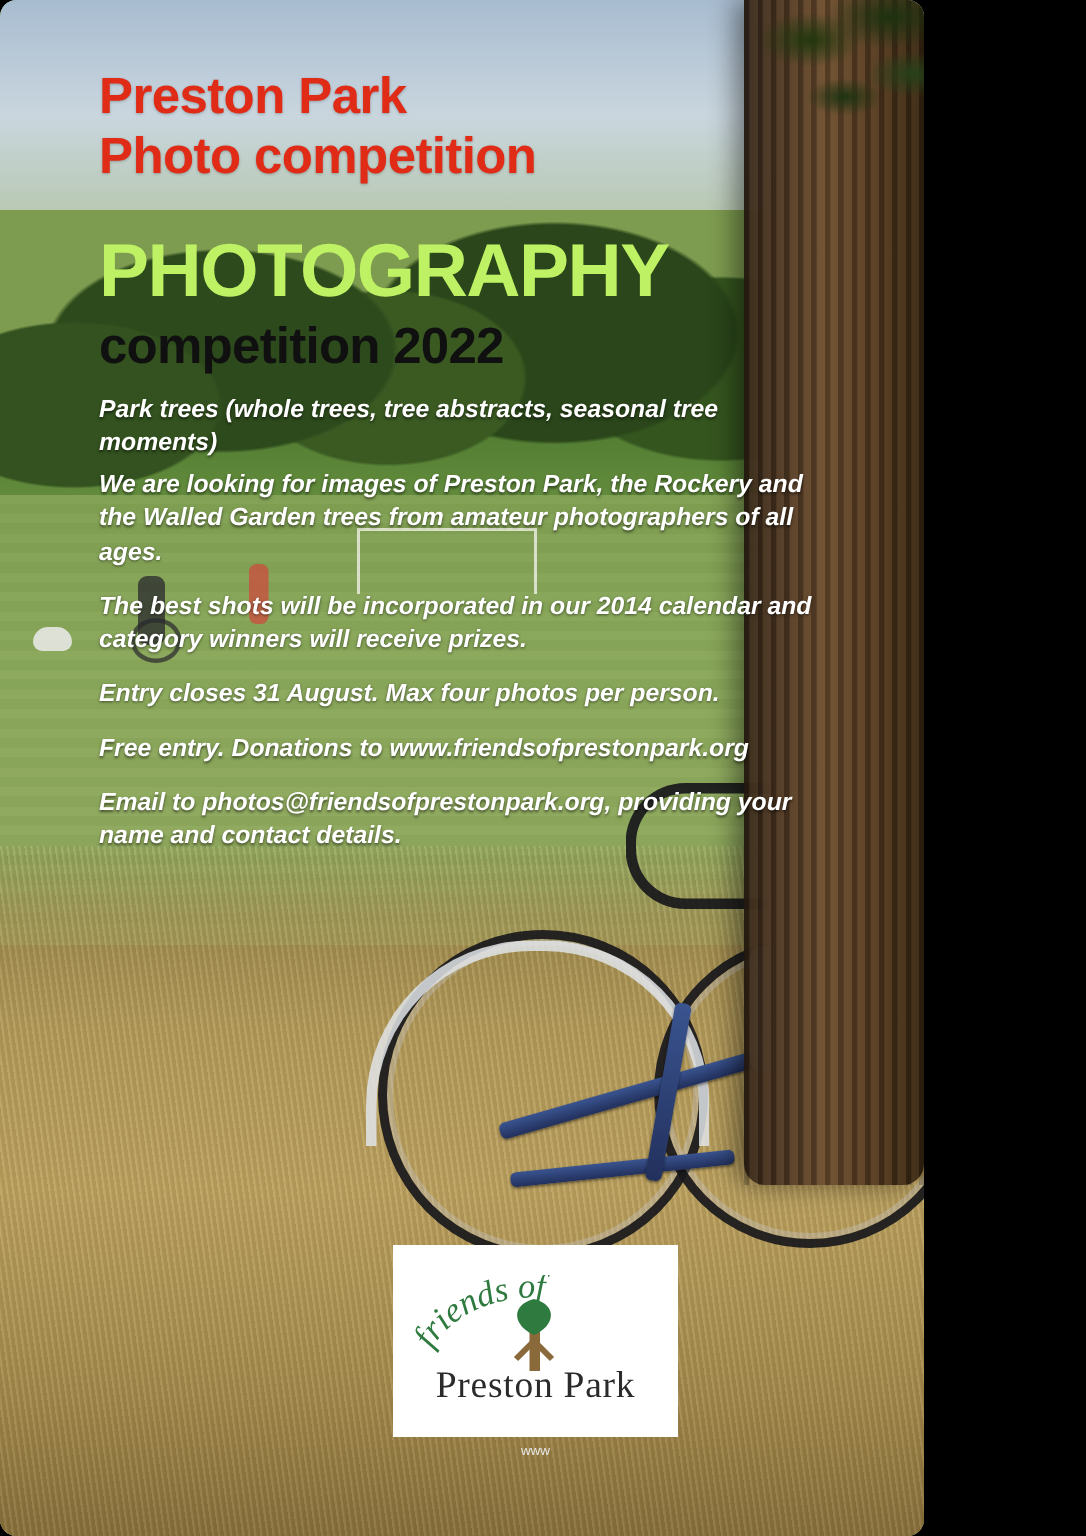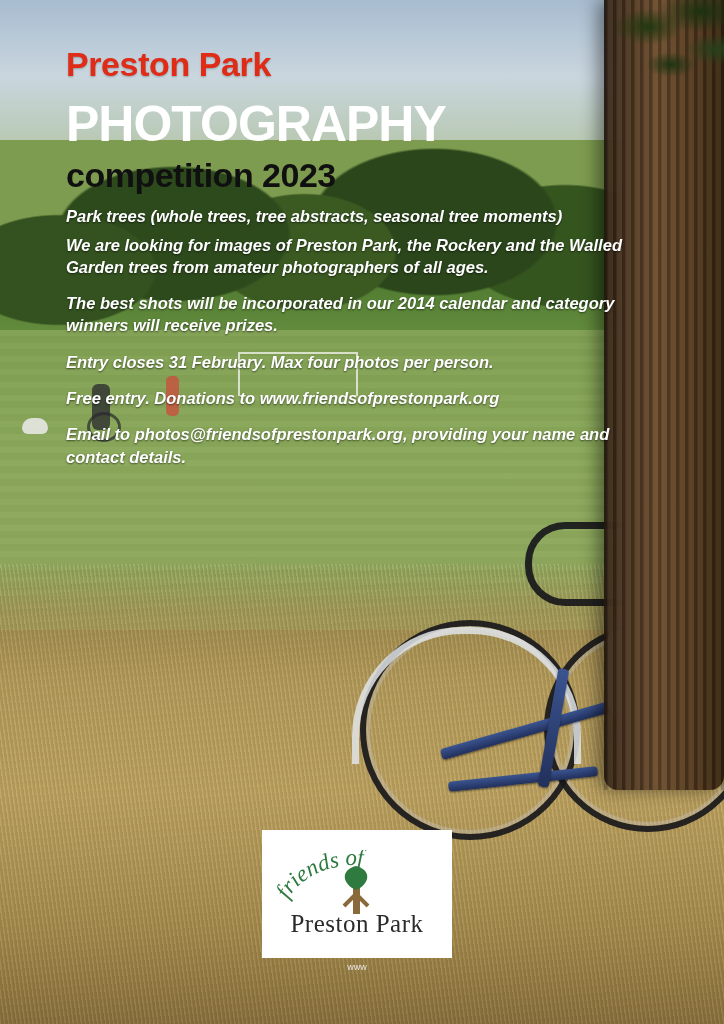--- a/index.html
+++ b/index.html
@@ -5,24 +5,25 @@
   html, body {
     margin: 0;
     padding: 0;
     background: #000;
   }
   body {
     font-family: "Liberation Sans", sans-serif;
   }
   .poster {
     position: relative;
-    width: 724px;
+    width: 616px;
     height: 1024px;
     overflow: hidden;
     background: #3d5a28;
+    border-radius: 11px;
   }
 
   
   .bg {
     position: absolute;
     inset: 0;
     background:
       
       linear-gradient(to bottom,
         rgba(0,0,0,0) 0%,
@@ -225,26 +226,26 @@
     color: #e02b17;
     font-size: 34px;
     font-weight: bold;
     line-height: 1.18;
     letter-spacing: -0.4px;
     text-shadow: 0 1px 2px rgba(0,0,0,0.25);
     margin: 0 0 8px 0;
   }
   .head-red div { white-space: nowrap; }
   .head-black {
-    color: #ffffff;
+    color: #bef264;
     font-size: 50px;
     font-weight: bold;
     letter-spacing: -1px;
     line-height: 1.05;
-    margin: 14px 0 2px 0;
+    margin: 30px 0 2px 0;
   }
   .head-black-2 {
     color: #101010;
     font-size: 34px;
     font-weight: bold;
     letter-spacing: -0.5px;
     line-height: 1.2;
     margin: 4px 0 10px 0;
   }
   .body-white {
@@ -321,29 +322,30 @@
       <div class="handlebar"></div>
     </div>
 
     <div class="tree-trunk"></div>
     <div class="leaves"></div>
   </div>
 
   <div class="content">
     <div class="head-red">
       <div>Preston Park</div>
+      <div>Photo competition</div>
     </div>
 
     <div class="head-black">PHOTOGRAPHY</div>
-    <div class="head-black-2">competition 2023</div>
+    <div class="head-black-2">competition 2022</div>
 
     <p class="body-white tight">Park trees (whole trees, tree abstracts, seasonal tree moments)</p>
     <p class="body-white">We are looking for images of Preston Park, the Rockery and the Walled Garden trees from amateur photographers of all ages.</p>
     <p class="body-white">The best shots will be incorporated in our 2014 calendar and category winners will receive prizes.</p>
-    <p class="body-white">Entry closes 31 February. Max four photos per person.</p>
+    <p class="body-white">Entry closes 31 August. Max four photos per person.</p>
     <p class="body-white">Free entry. Donations to www.friendsofprestonpark.org</p>
     <p class="body-white">Email to photos@friendsofprestonpark.org, providing your name and contact details.</p>
   </div>
 
   <div class="logo">
     <div class="logo-arc">
       <svg width="170" height="66" viewBox="0 0 170 66">
         <path id="arcpath" d="M 12,60 A 74,54 0 0 1 158,60" fill="none"></path>
         <text font-family="Liberation Serif, serif" font-size="23" font-style="italic" fill="#2f7a3f">
           <textPath href="#arcpath" startOffset="6%">friends of</textPath>

